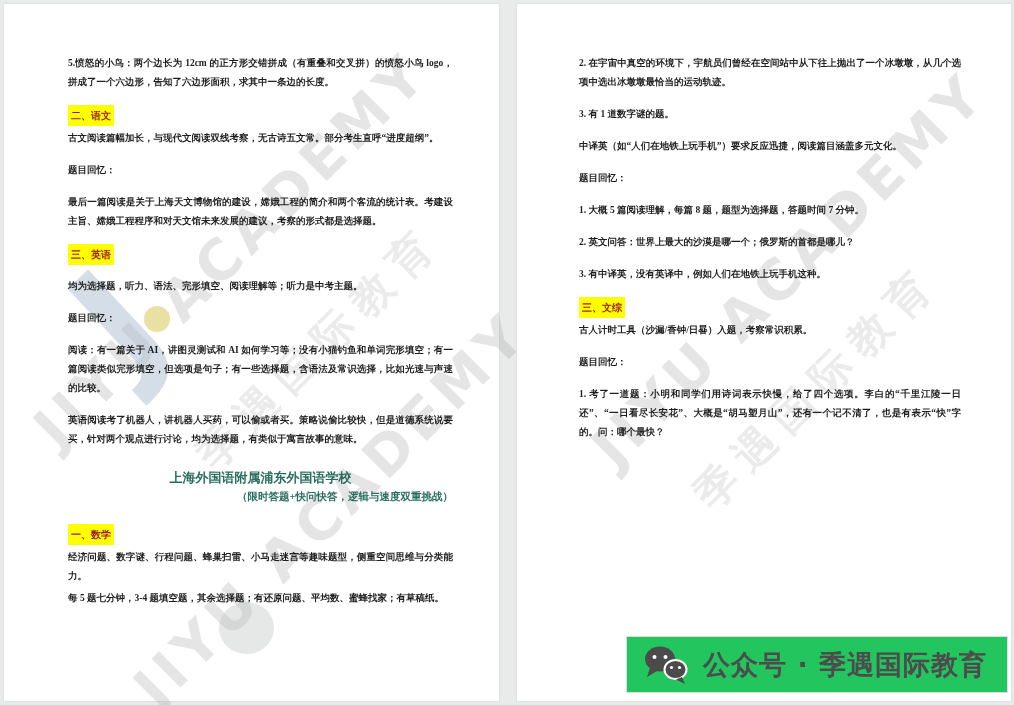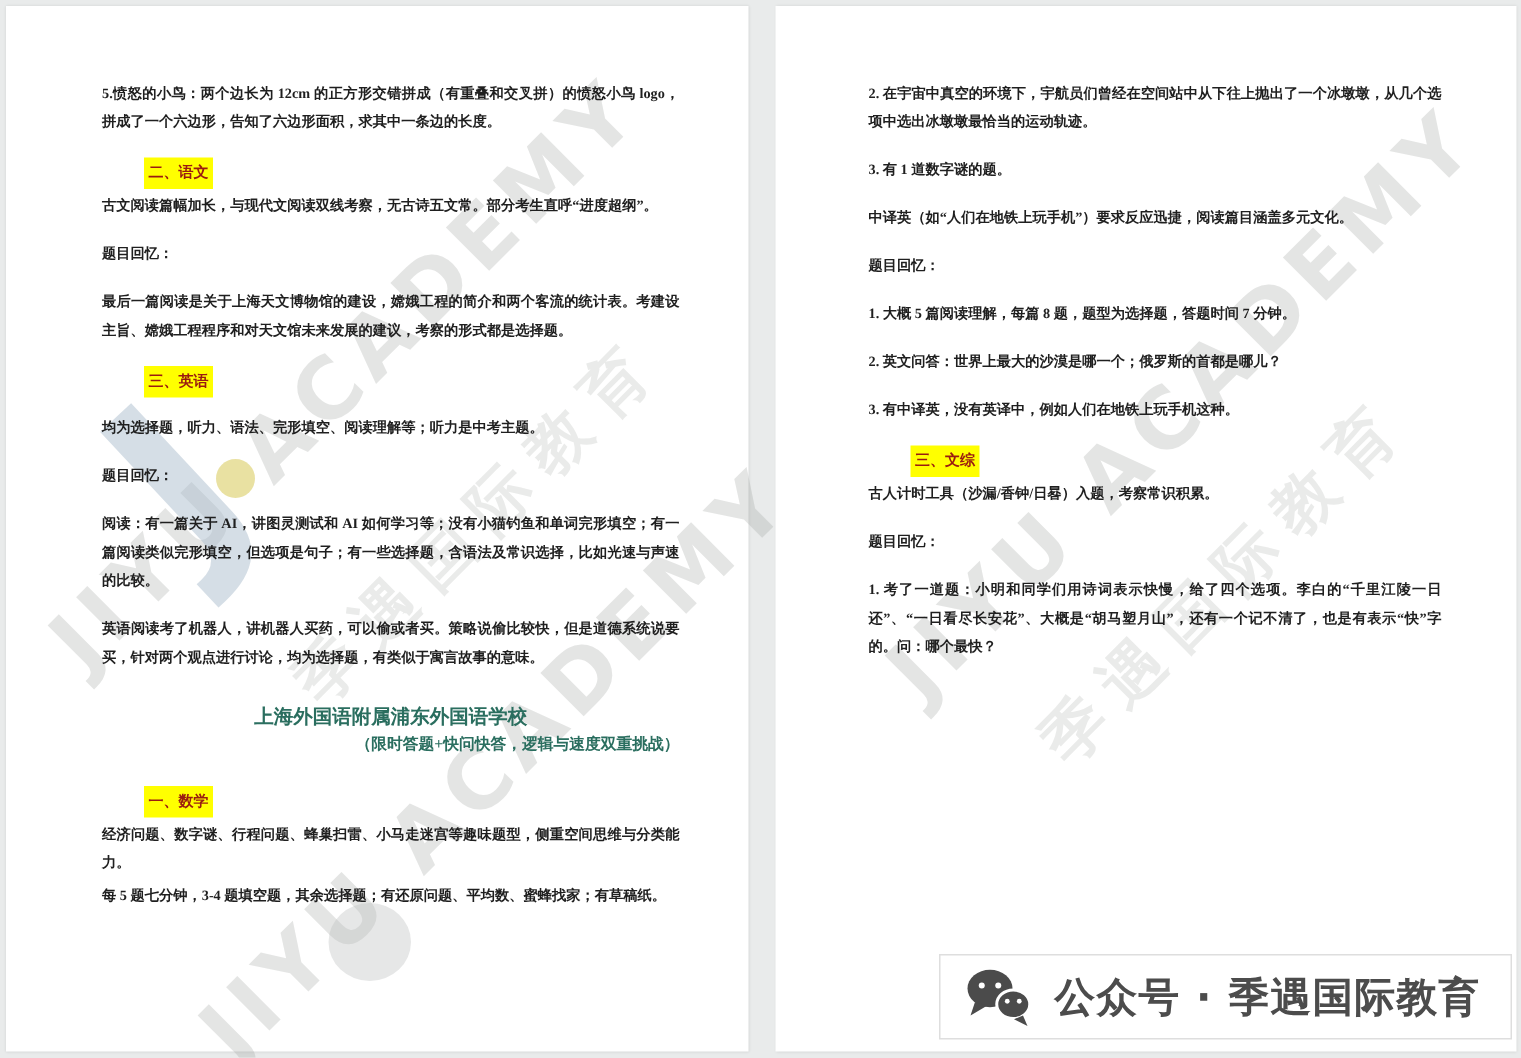--- a/index.html
+++ b/index.html
@@ -20,21 +20,21 @@
     font-weight:600;
   }
   .page-left  .content { left:64px; right:46px; }
   .page-right .content { left:62px; right:50px; }
   .para { margin:0 0 13px 0; }
   .tight { margin-bottom:3px; }
   .heading-row { margin:4px 0 3px 0; }
   .heading-row.gap-b { margin-bottom:12px; }
   .heading {
     display:inline-block; background:#ffff00; color:#9a1c10;
-    font-weight:bold; font-size:10px; padding:1px 3px;margin-left:28px;
+    font-weight:bold; font-size:10px; padding:1px 3px;
   }
   .doc-title {
     text-align:center; color:#2a6e5f; font-weight:bold;
     font-size:13px; margin:20px 0 3px 0; line-height:17px;
   }
   .doc-subtitle {
     text-align:right; color:#2a6e5f; font-weight:bold;
     font-size:10.5px; margin:0 0 20px 0; line-height:15px;
   }
   
@@ -60,21 +60,21 @@
     position:absolute; width:26px; height:26px; border-radius:50%;
     background:rgba(224,212,122,0.70); pointer-events:none;
   }
   .wm-blob-gray {
     position:absolute; width:55px; height:52px; border-radius:50%;
     background:rgba(190,193,193,0.38); pointer-events:none;
   }
   
   .footer-badge {
     position:absolute; right:6px; bottom:12px; width:382px; height:57px;
-    background:#ffffff; border:1px solid #dedede;
+    background:#22c55e; border:1px solid #dedede;
     display:flex; align-items:center; gap:14px;
     padding:4px 16px; box-sizing:border-box;
   }
   .badge-label {
     font-family:"DejaVu Sans","Liberation Sans",sans-serif;
     font-weight:bold; font-size:27px; color:#4c4c4c; letter-spacing:1px;
     white-space:nowrap;
   }
   .wechat-icon { width:46px; height:40px; flex:0 0 auto; }
 </style>

